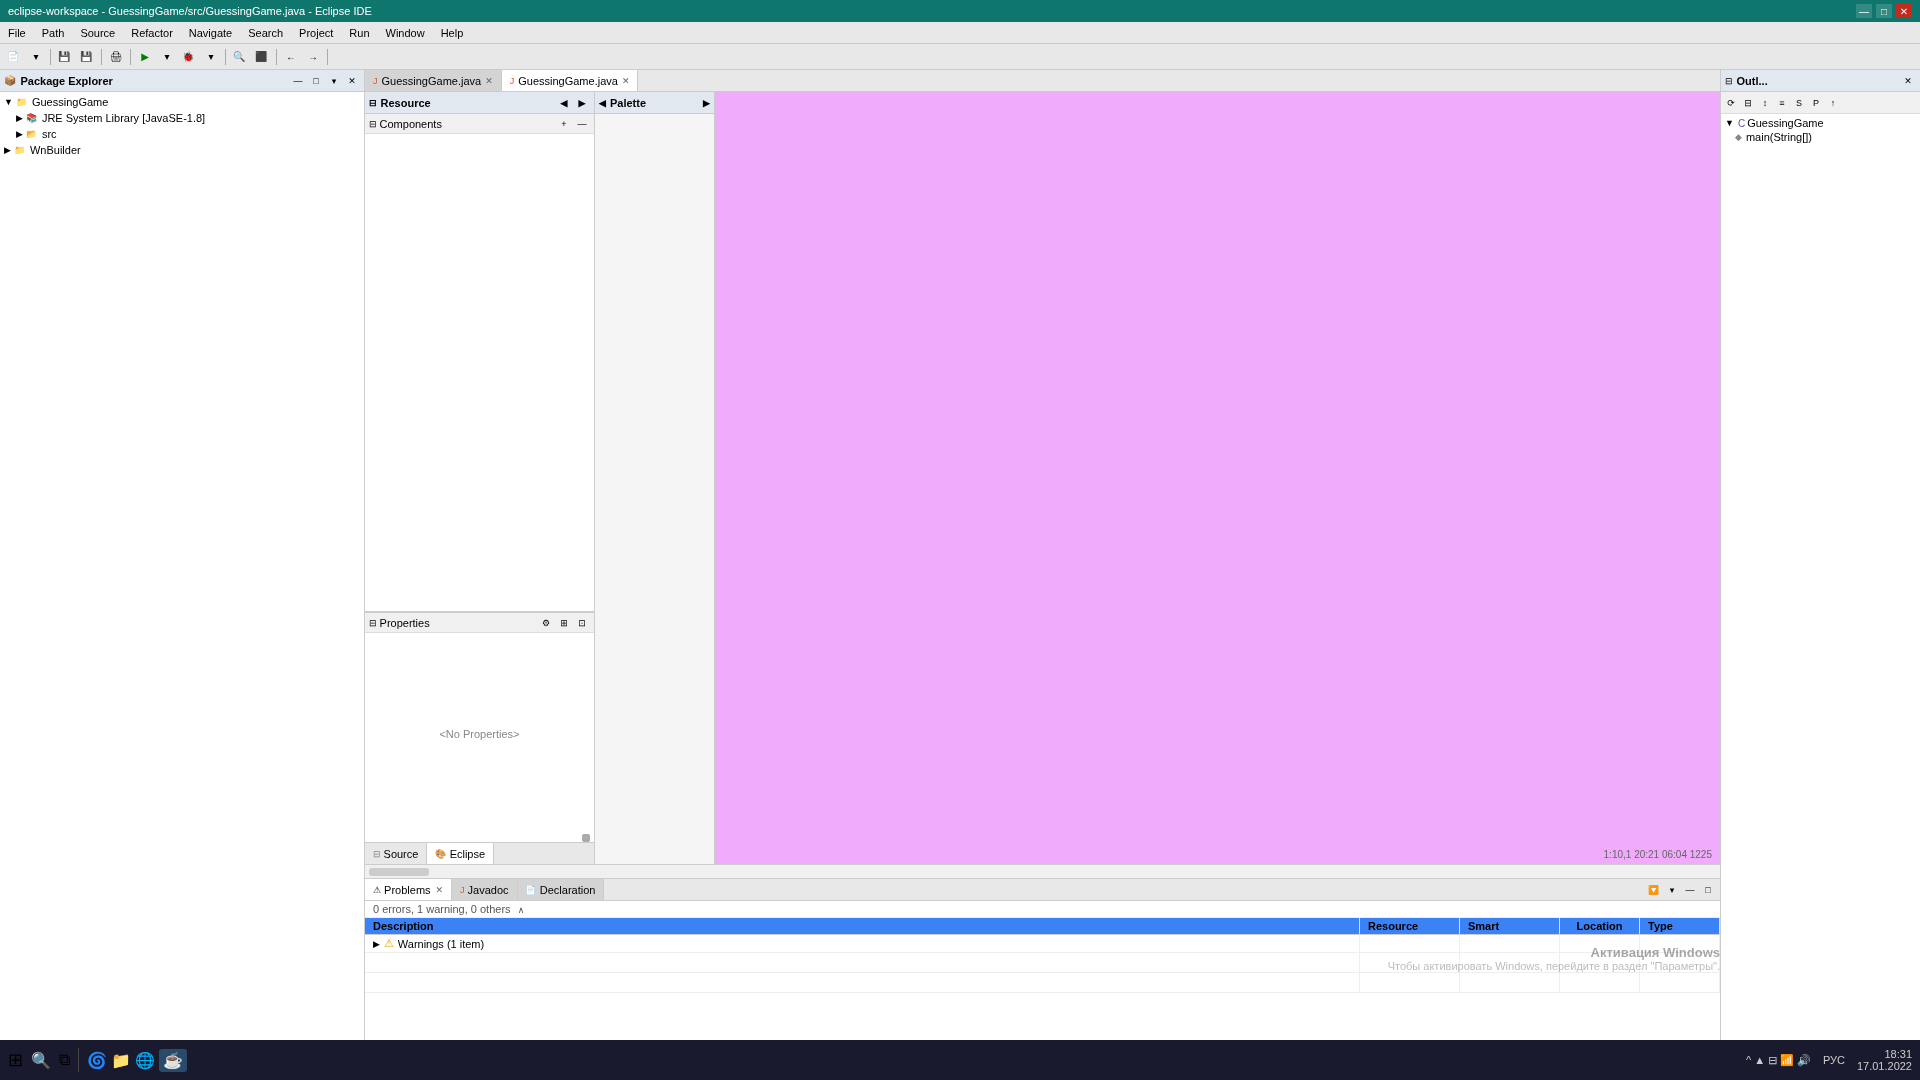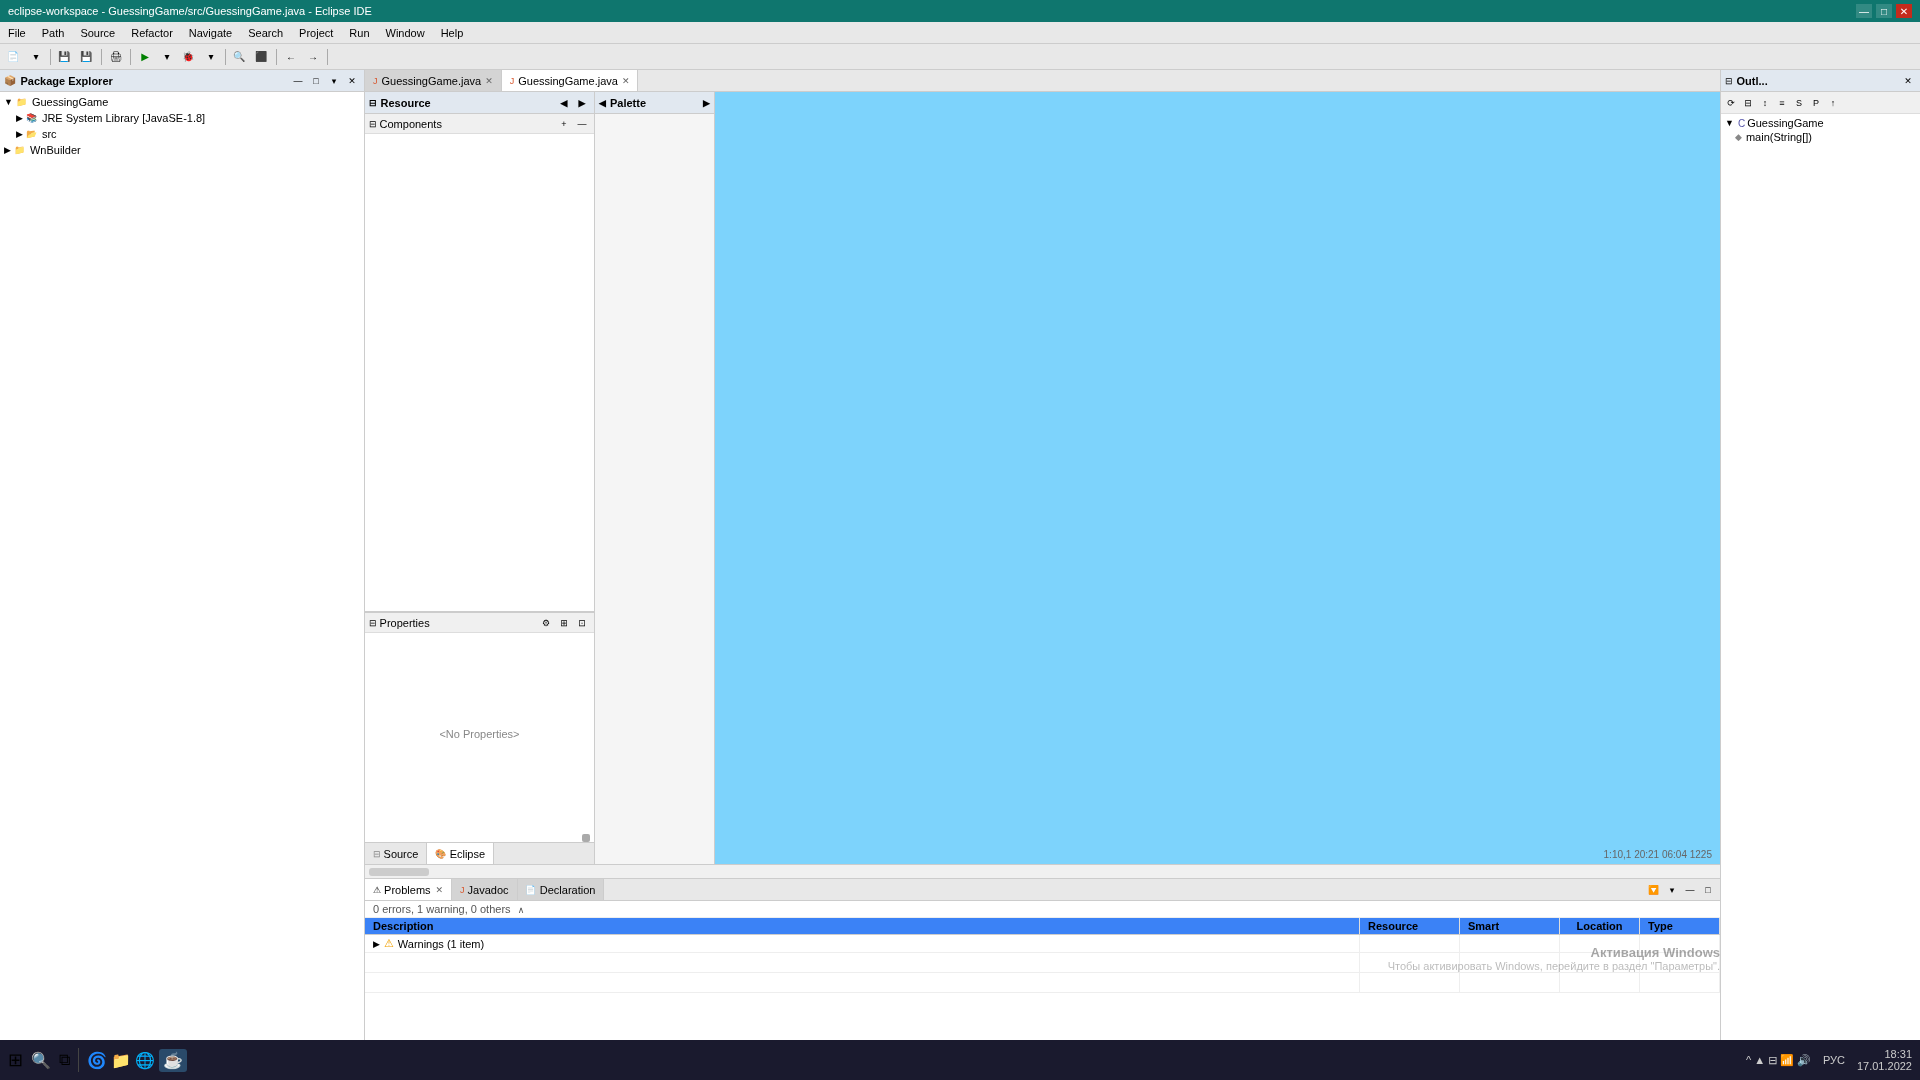--- a/index.html
+++ b/index.html
@@ -59,21 +59,21 @@
     
     #source-design-tabs { background: #e8e8e8; display: flex; border-top: 1px solid #ccc; height: 22px; }
     .sd-tab { display: flex; align-items: center; padding: 2px 8px; cursor: pointer; font-size: 11px; border-right: 1px solid #ccc; gap: 3px; }
     .sd-tab.active { background: #fff; }
 
     
     #palette-panel { width: 120px; background: #f5f5f5; border-right: 1px solid #ccc; display: flex; flex-direction: column; }
     #palette-header { background: #e1e8f0; display: flex; align-items: center; padding: 2px 4px; border-bottom: 1px solid #ccc; height: 22px; font-size: 11px; font-weight: bold; justify-content: space-between; }
 
     
-    #canvas-area { flex: 1; background: #7dd3fc; position: relative; }
+    #canvas-area { flex: 1; background: #f0abfc; position: relative; }
 
     
     #right-panel { width: 200px; background: #fff; border-left: 1px solid #ccc; display: flex; flex-direction: column; }
     #outline-header { background: #e1e8f0; display: flex; align-items: center; padding: 2px 4px; border-bottom: 1px solid #ccc; height: 22px; font-size: 11px; gap: 4px; justify-content: space-between; }
     #outline-toolbar { background: #f0f0f0; display: flex; align-items: center; padding: 2px; border-bottom: 1px solid #ddd; height: 22px; gap: 1px; flex-wrap: wrap; }
     #outline-content { flex: 1; overflow: auto; padding: 2px; }
     .outline-tree-item { display: flex; align-items: center; padding: 1px 2px; font-size: 11px; gap: 2px; }
     .outline-tree-item.indent1 { padding-left: 12px; }
 
     

